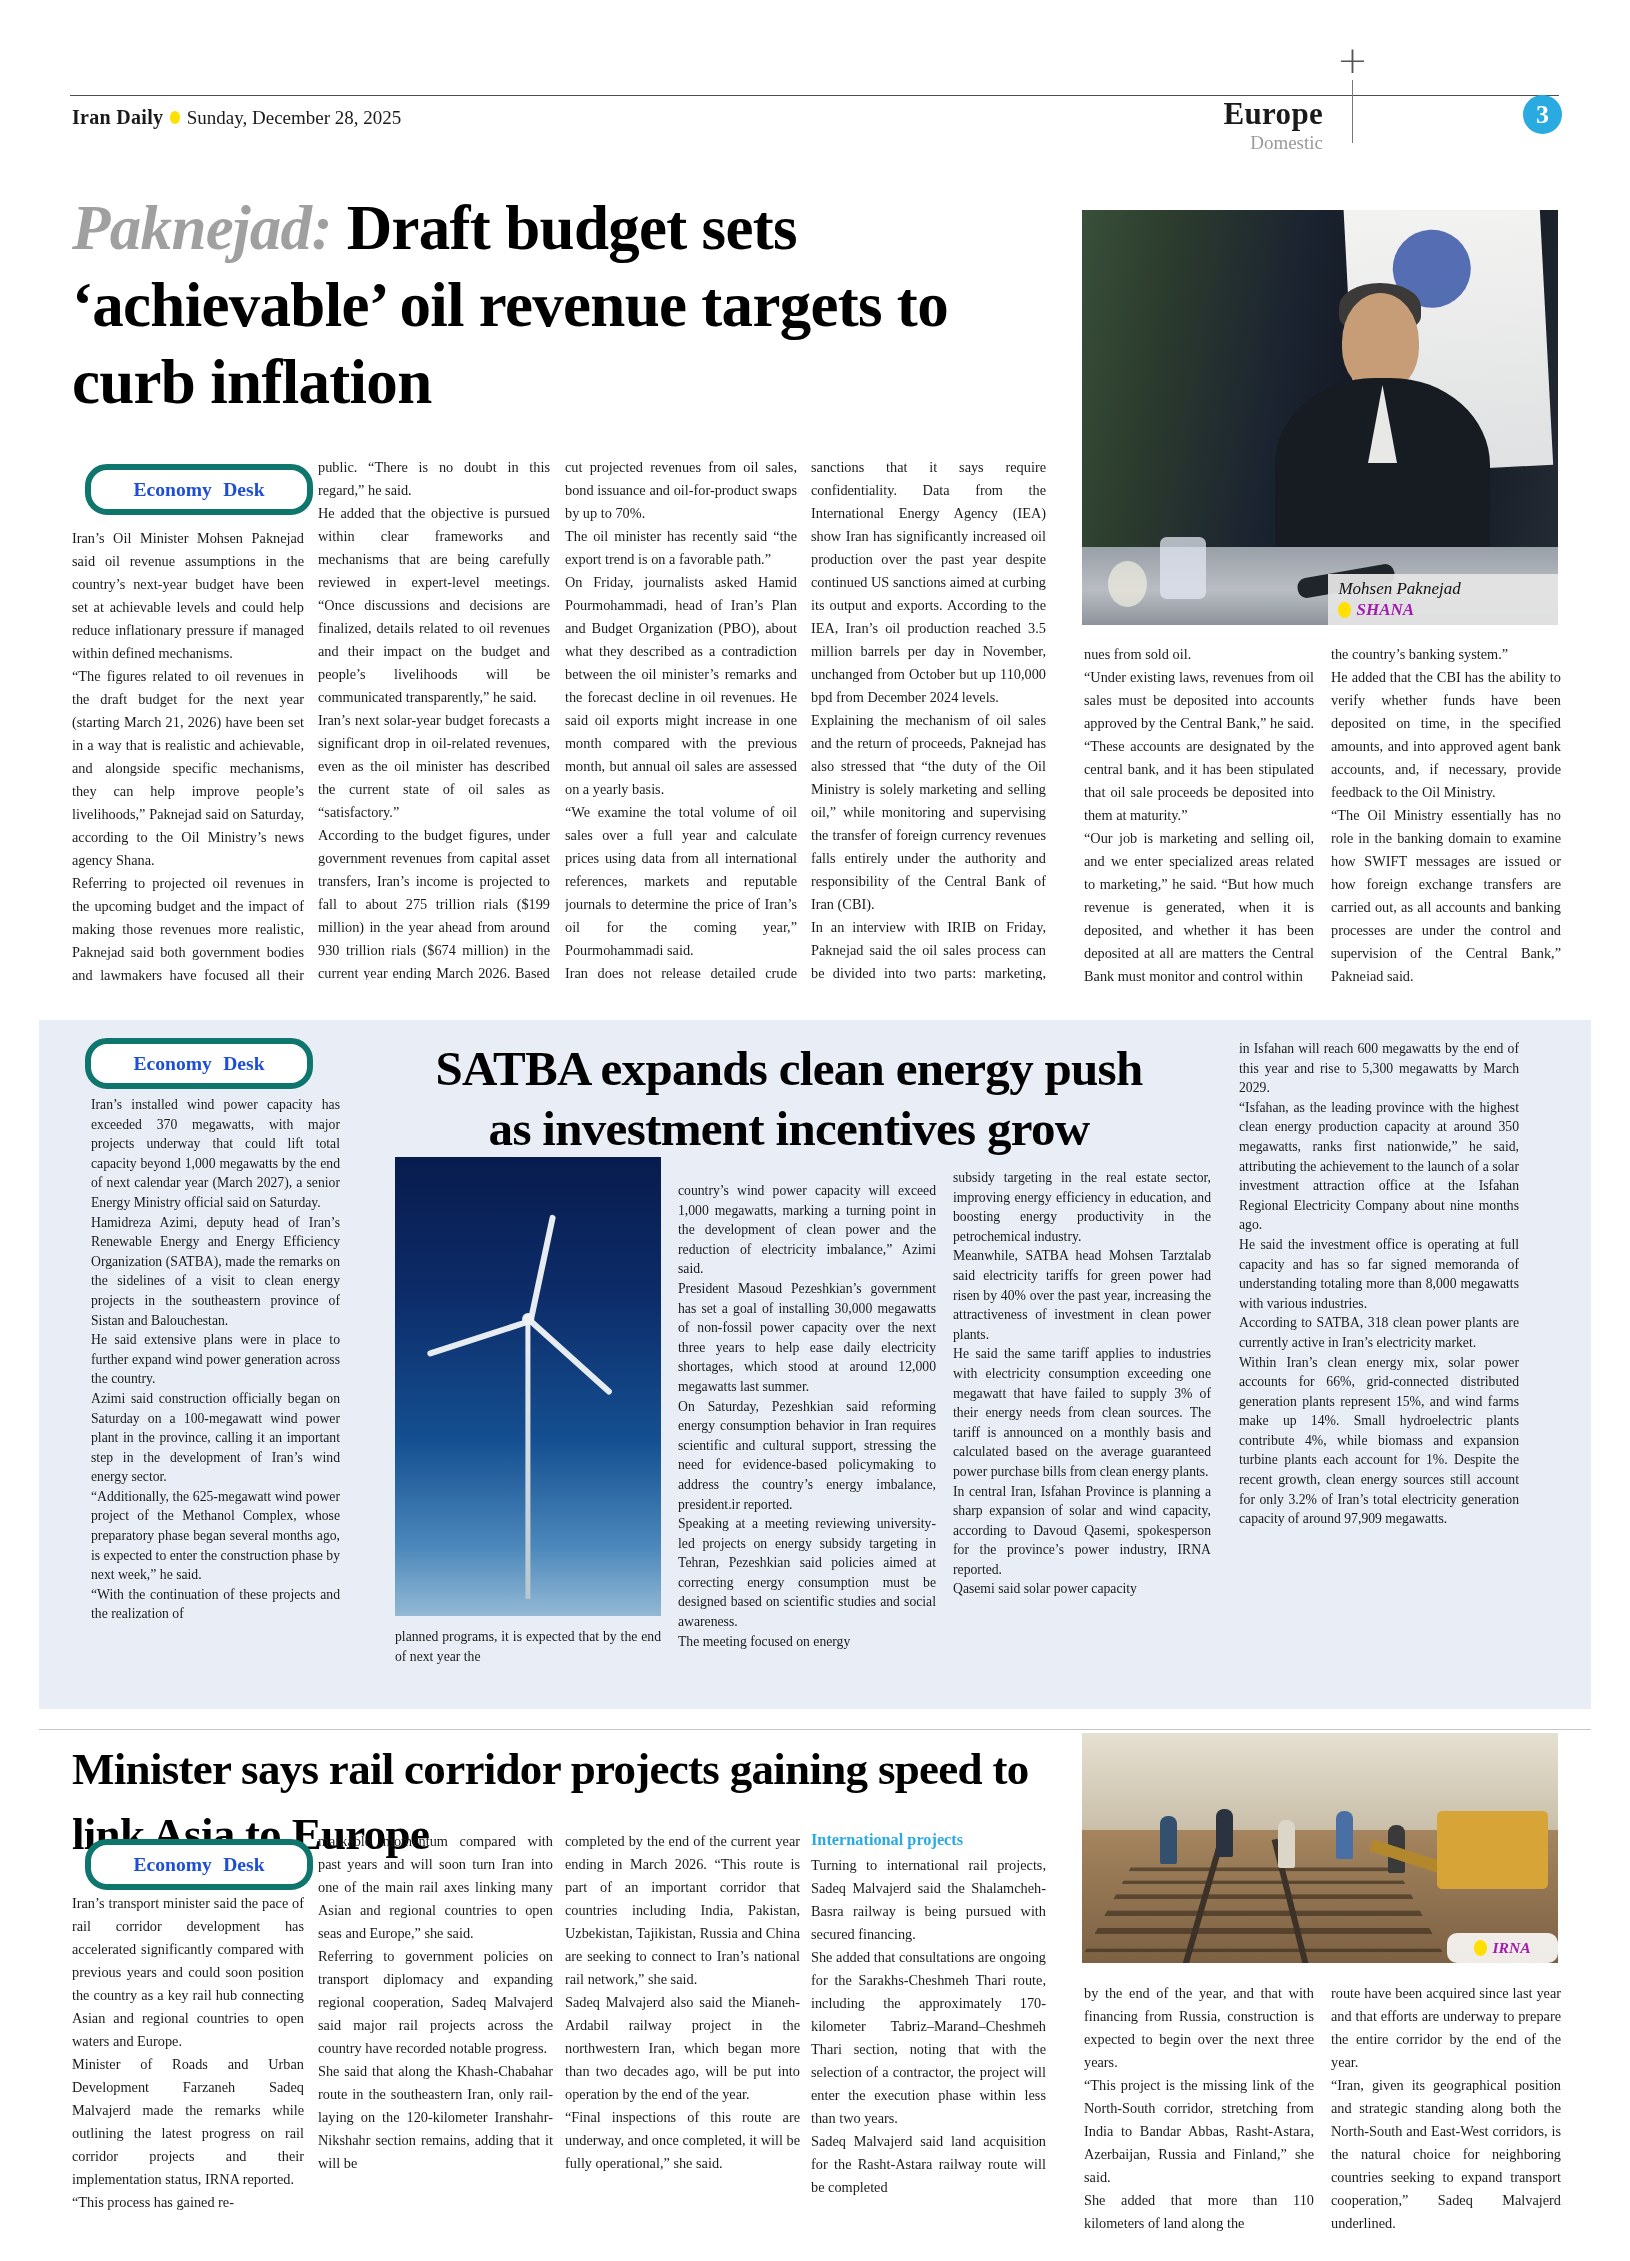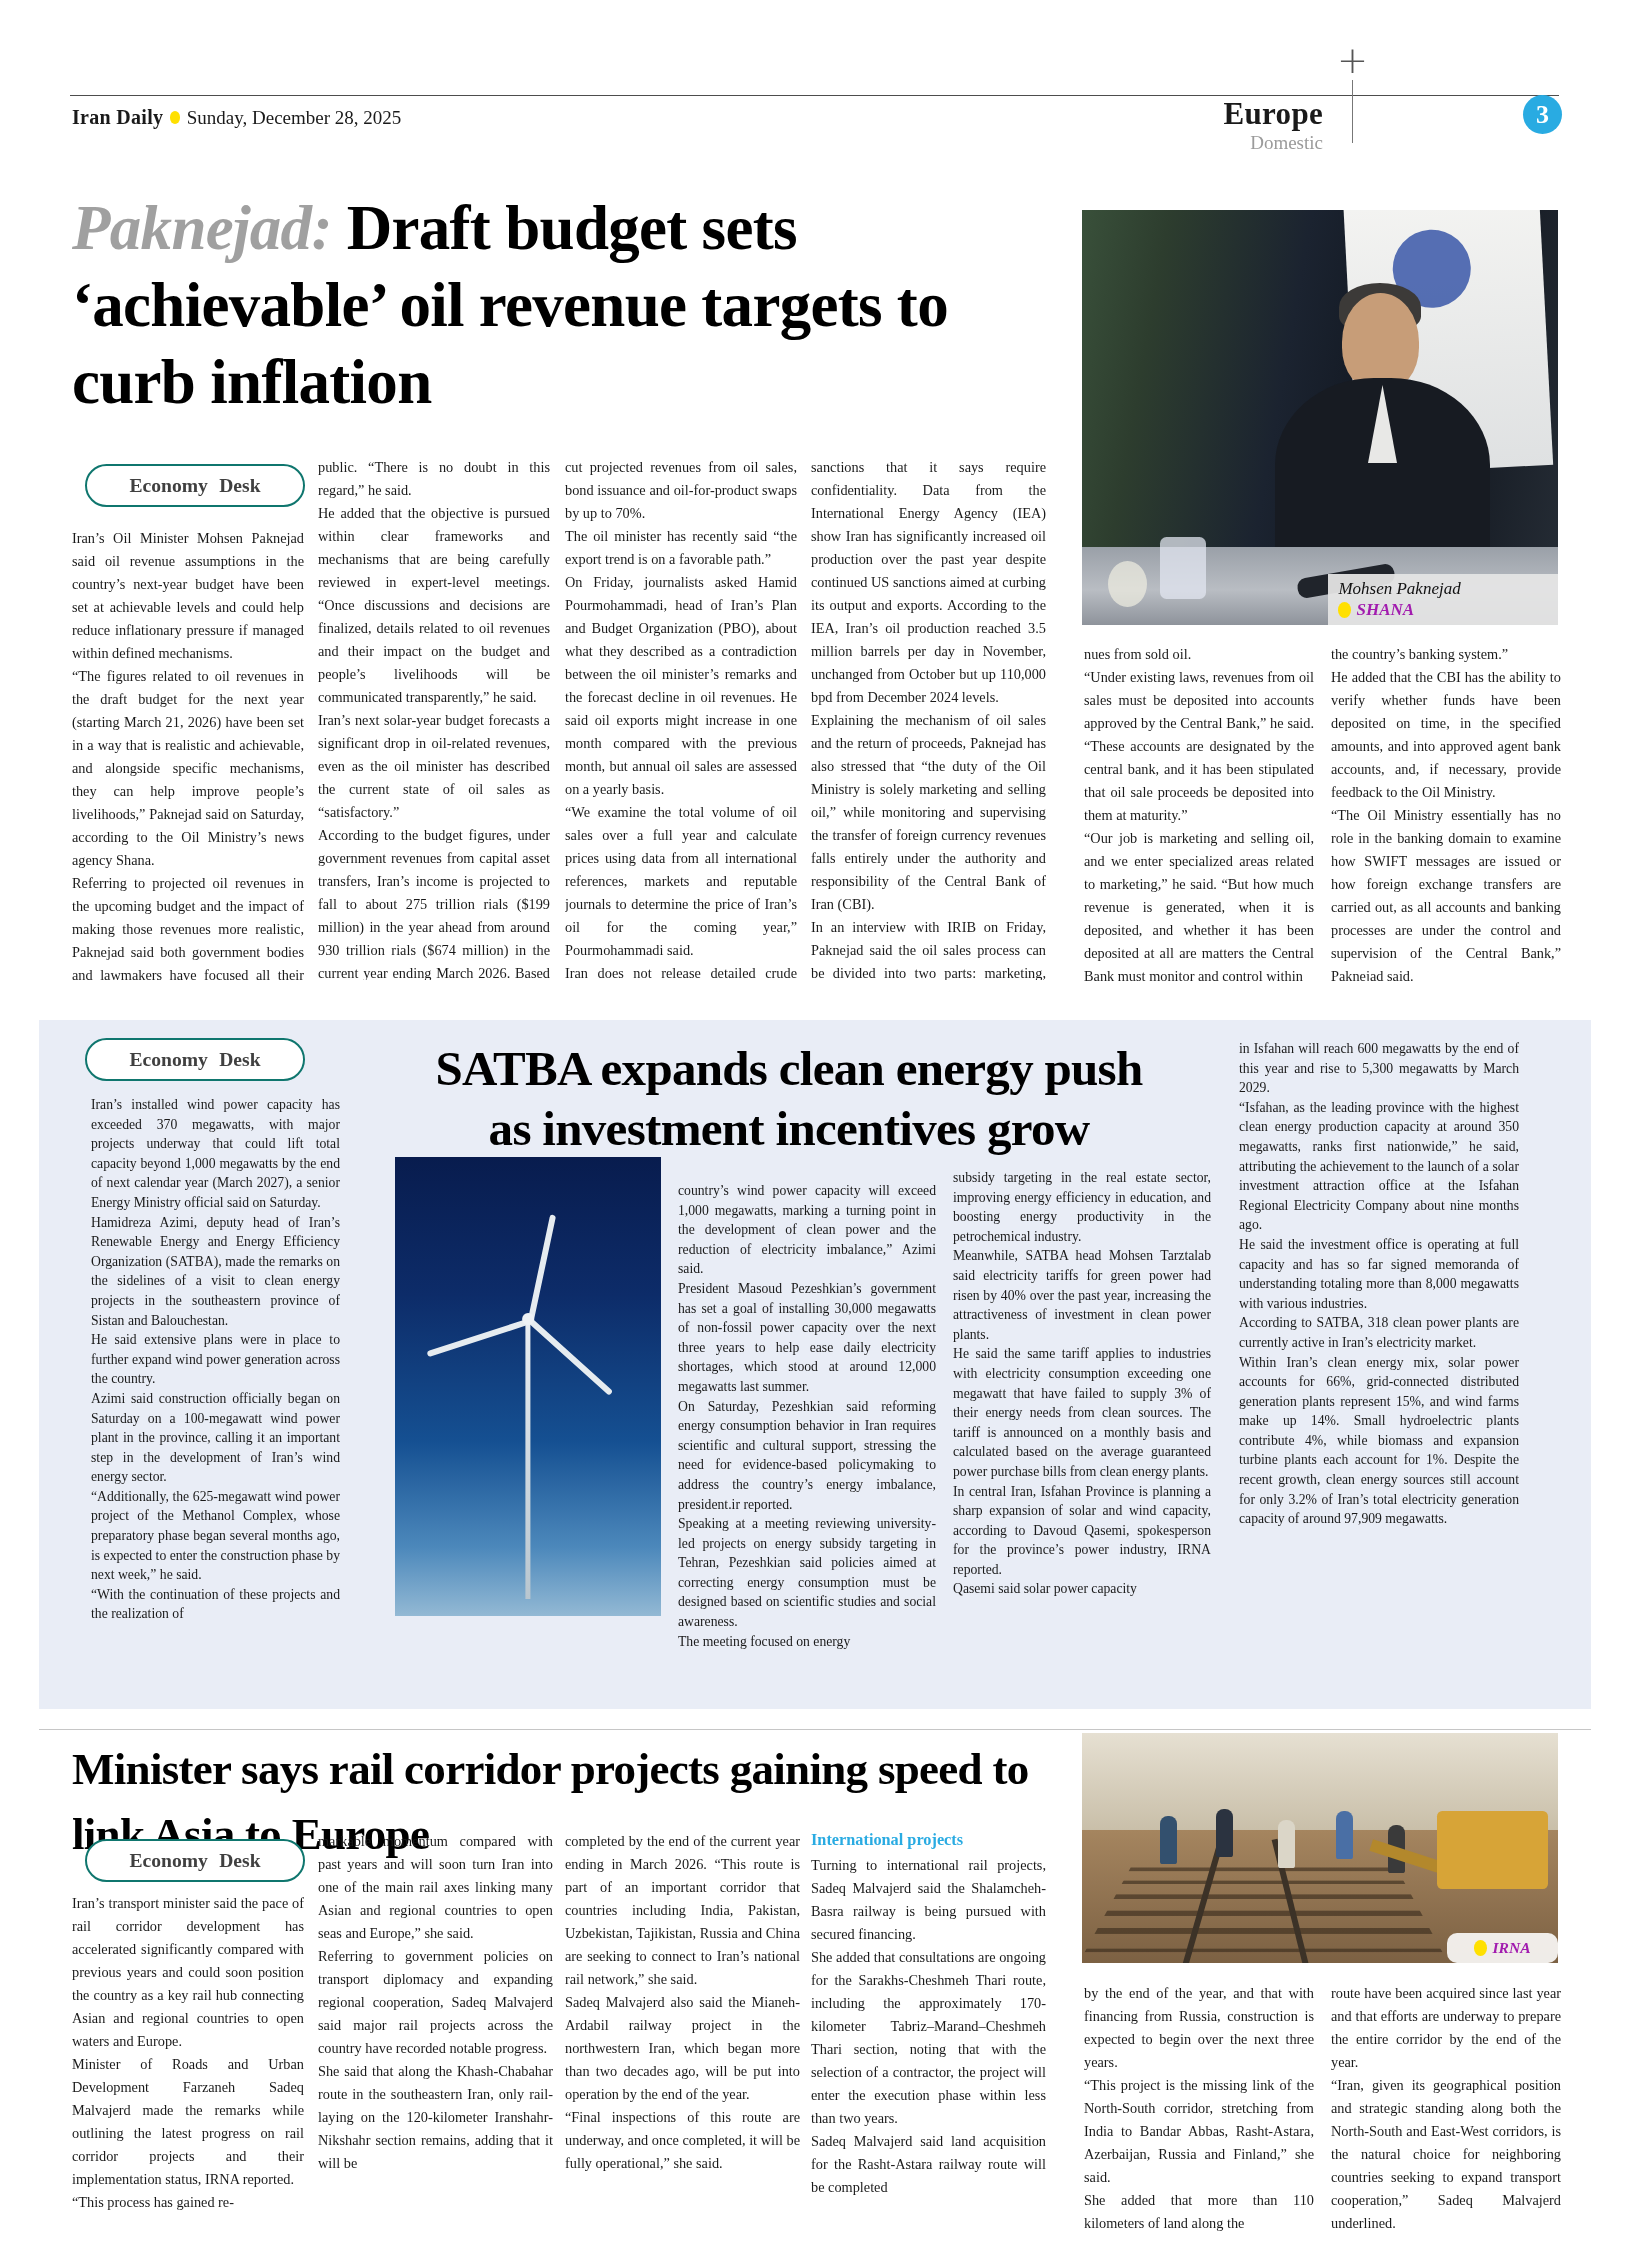--- a/index.html
+++ b/index.html
@@ -17,23 +17,23 @@
   .subsection{font-size:19px;color:#9b9b9b;margin-top:2.6px;}
   .vert-div{left:1352px;top:80px;width:1.3px;height:63px;background:#777;}
   .plus{left:1337px;top:39px;font-family:"DejaVu Sans",sans-serif;font-size:37px;font-weight:200;color:#555;}
   .page-badge{left:1523px;top:95px;width:39px;height:39px;border-radius:50%;background:#29abe2;
               color:#fff;font-size:26px;font-weight:bold;display:flex;align-items:center;justify-content:center;
               font-family:"Liberation Serif",serif;}
 
   
   .headline{font-weight:bold;color:#000;letter-spacing:-0.7px;}
   .kicker{color:#a0a0a0;font-style:italic;}
-  .desk-pill{width:216px;height:39px;border:2px solid #0f766e;border-radius:22px;background:#fff;
+  .desk-pill{width:216px;height:39px;border:6px solid #0f766e;border-radius:22px;background:#fff;
              display:flex;align-items:center;justify-content:center;
-             color:#404040;font-weight:bold;font-size:19.6px;word-spacing:6.5px;}
+             color:#1d4ed8;font-weight:bold;font-size:19.6px;word-spacing:6.5px;}
   .col{font-size:14.3px;line-height:23px;text-align:justify;white-space:pre-line;overflow:hidden;}
   .col2{font-size:13.7px;line-height:19.6px;text-align:justify;white-space:pre-line;overflow:hidden;}
   .credit{color:#a21caf;font-style:italic;font-weight:bold;}
   .cap-dot{display:inline-block;width:13px;height:15.6px;border-radius:50%;background:#ffe000;vertical-align:-2.6px;margin-right:5.2px;}
 
   
   .a1-photo{left:1082px;top:210px;width:476px;height:415px;overflow:hidden;background:#10151d;}
   .p-bg{position:absolute;inset:0;background:linear-gradient(100deg,#39503a 0%,#2d3d2e 16%,#1b2330 42%,#0f141c 68%,#262d36 100%);}
   .p-flag{position:absolute;right:11.7px;top:-19.6px;width:196px;height:280px;background:linear-gradient(180deg,#f4f4f2,#dfe1e2);transform:rotate(-3deg);}
   .p-emblem{position:absolute;left:46px;top:39px;width:78px;height:78px;border-radius:50%;background:#3a57a8;opacity:.85;}
@@ -170,20 +170,21 @@
 “With the continuation of these projects and the realization of</div>
 
   <div class="abs turbine">
     <div class="t-sky"></div>
     <div class="t-pole"></div>
     <div class="t-blade t-b1"></div>
     <div class="t-blade t-b2"></div>
     <div class="t-blade t-b3"></div>
     <div class="t-hub"></div>
   </div>
+  <div class="abs col2" style="left:395px;top:1627px;width:266px;height:60px;">planned programs, it is expected that by the end of next year the</div>
 
   <div class="abs col2" style="left:678px;top:1168px;width:258px;height:522px;margin-top:13px;">country’s wind power capacity will exceed 1,000 megawatts, marking a turning point in the development of clean power and the reduction of electricity imbalance,” Azimi said.
 President Masoud Pezeshkian’s government has set a goal of installing 30,000 megawatts of non-fossil power capacity over the next three years to help ease daily electricity shortages, which stood at around 12,000 megawatts last summer.
 On Saturday, Pezeshkian said reforming energy consumption behavior in Iran requires scientific and cultural support, stressing the need for evidence-based policymaking to address the country’s energy imbalance, president.ir reported.
 Speaking at a meeting reviewing university-led projects on energy subsidy targeting in Tehran, Pezeshkian said policies aimed at correcting energy consumption must be designed based on scientific studies and social awareness.
 The meeting focused on energy</div>
   <div class="abs col2" style="left:953px;top:1168px;width:258px;height:522px;">subsidy targeting in the real estate sector, improving energy efficiency in education, and boosting energy productivity in the petrochemical industry.
 Meanwhile, SATBA head Mohsen Tarztalab said electricity tariffs for green power had risen by 40% over the past year, increasing the attractiveness of investment in clean power plants.
 He said the same tariff applies to industries with electricity consumption exceeding one megawatt that have failed to supply 3% of their energy needs from clean sources. The tariff is announced on a monthly basis and calculated based on the average guaranteed power purchase bills from clean energy plants.
 In central Iran, Isfahan Province is planning a sharp expansion of solar and wind capacity, according to Davoud Qasemi, spokesperson for the province’s power industry, IRNA reported.

